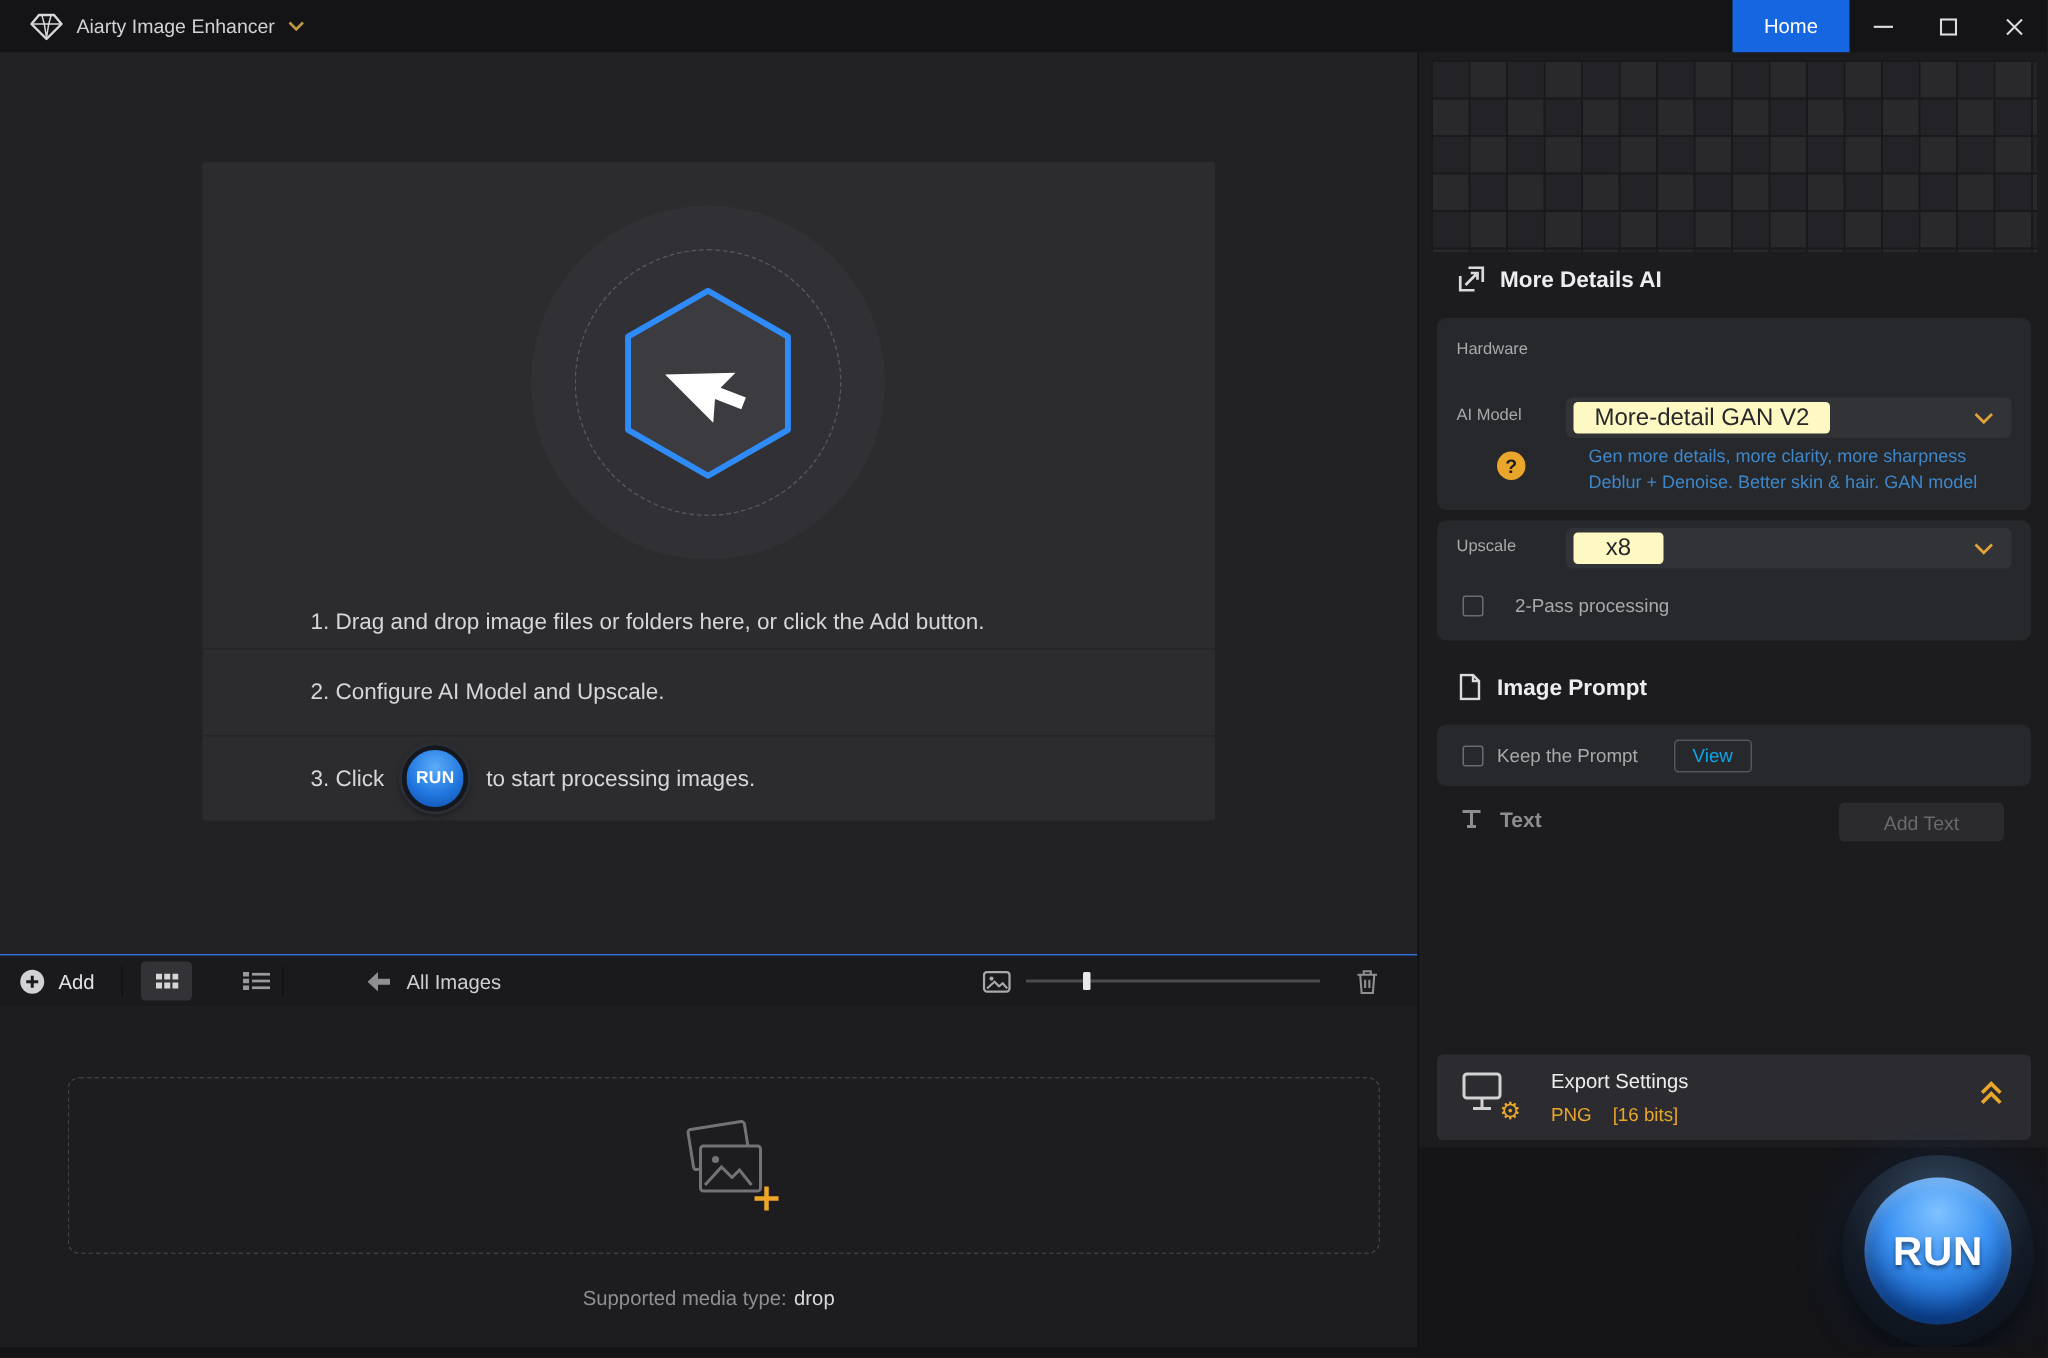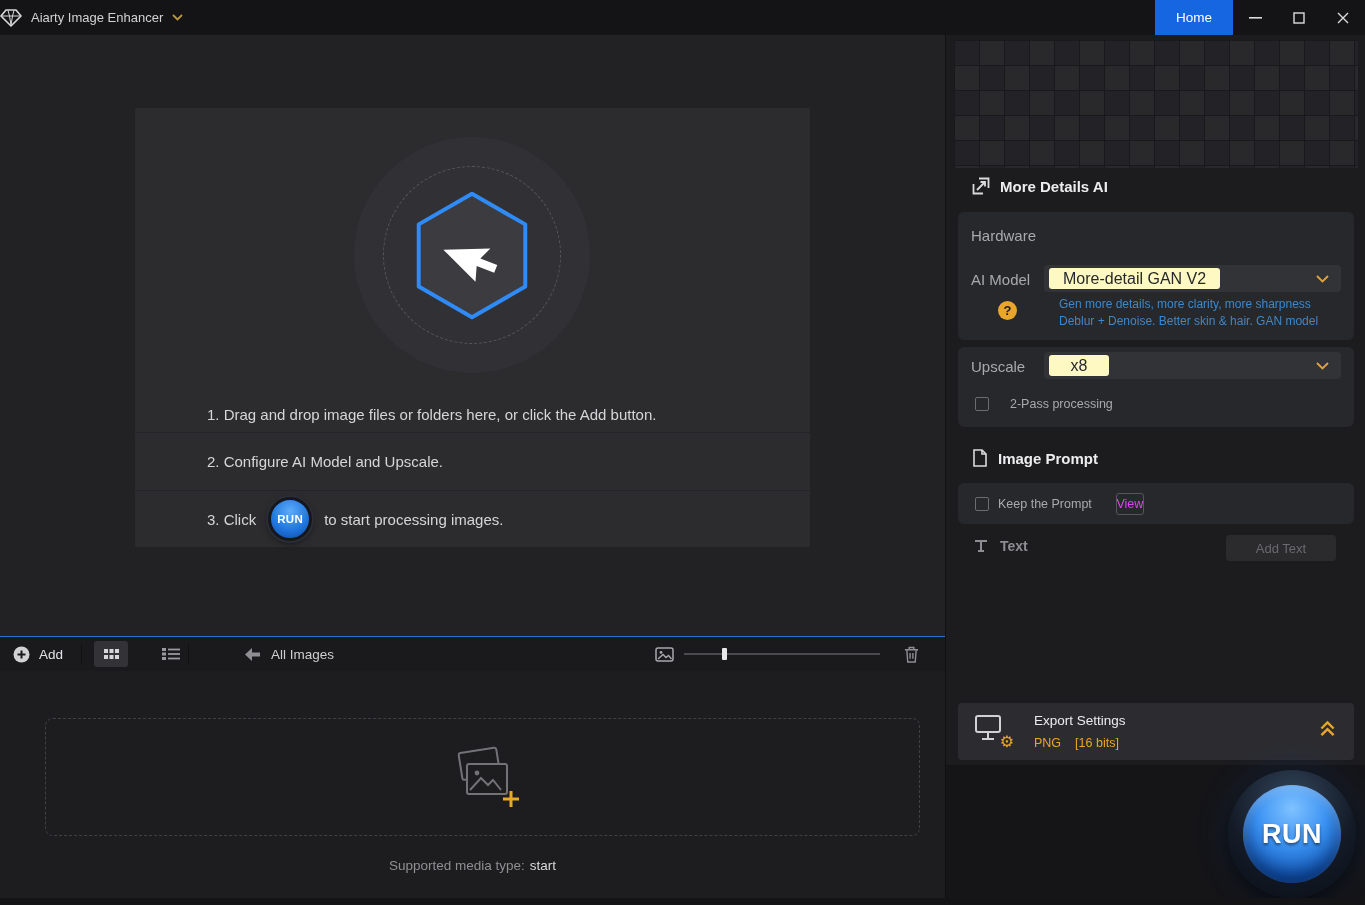--- a/index.html
+++ b/index.html
@@ -2,21 +2,21 @@
 <html><head>
 <meta charset="utf-8">
 <style>
   * { margin:0; padding:0; box-sizing:border-box; }
   html,body { width:1365px; height:905px; overflow:hidden; background:#1f1f21;
     font-family:"Liberation Sans", sans-serif; }
   .window { position:relative; width:1365px; height:905px; display:flex; flex-direction:column; }
 
   
   .titlebar { height:35px; background:#141416; display:flex; align-items:center; flex:0 0 35px; }
-  .tb-left { display:flex; align-items:center; gap:9px; padding-left:0; }
+  .tb-left { display:flex; align-items:center; gap:9px; padding-left:20px; }
   .app-title { font-size:13px; color:#d2d2d4; }
   .tb-right { margin-left:auto; display:flex; align-items:stretch; height:35px; }
   .home-btn { width:78px; background:#1566e0; color:#fff; font-size:13.5px; display:flex;
     align-items:center; justify-content:center; cursor:pointer; }
   .win-btn { width:44px; display:flex; align-items:center; justify-content:center; cursor:pointer; }
 
   
   .body { flex:1; display:flex; min-height:0; }
   .main { width:945px; background:#222225; display:flex; flex-direction:column; position:relative; }
   .canvas { height:601px; position:relative; }
@@ -78,42 +78,42 @@
   .sec-header { position:absolute; display:flex; align-items:center; gap:10px; }
   .sec-header .sec-title { font-size:15px; font-weight:bold; color:#ededef; }
   .hdr1 { left:26px; top:142px; }
   .hdr2 { left:26px; top:414px; }
 
   .panel { position:absolute; left:12px; width:396px; background:#26282b; border-radius:6px; }
   .panelA { top:177px; height:128px; }
   .panelB { top:312px; height:80px; }
   .panelC { top:448px; height:41px; display:flex; align-items:center; padding-left:17px; }
 
-  .fld-label { position:absolute; font-size:15px; color:#a9a9ac;text-align:right; }
+  .fld-label { position:absolute; font-size:11px; color:#a9a9ac;text-align:right; }
   .select { position:absolute; left:86px; width:297px; height:27px; background:#313337;
     border-radius:4px; display:flex; align-items:center; padding:0 12px 0 17px; cursor:pointer; }
   .select.with-badge { padding-left:5px; }
   .select .sel-value { font-size:12.5px; color:#dededf; }
   .select .chev { margin-left:auto; display:flex; }
   .badge { background:#fef9c3; color:#26282b; font-size:16px; height:21px; border-radius:3px;
     padding:0 14px; display:flex; align-items:center; justify-content:center; }
   .badge.small { width:60px; padding:0; }
   .help-circle { position:absolute; left:40px; top:89px; width:19px; height:19px; border-radius:50%;
     background:#e9a62a; color:#1d1d1f; font-size:13px; font-weight:bold;
     display:flex; align-items:center; justify-content:center; cursor:pointer; }
   .ai-desc { position:absolute; left:101px; top:84px; width:285px; font-size:12px;
     line-height:17px; color:#3f87c9; }
 
   .checkbox { width:14px; height:14px; border:1.5px solid #6c6c70; border-radius:2px;
     background:transparent; flex:0 0 14px; display:inline-block; cursor:pointer; }
   .chk-row { position:absolute; display:flex; align-items:center; gap:21px; cursor:pointer; }
   .chk-label { font-size:12.5px; color:#a9a9ac; }
 
-  .view-outline-btn { margin-left:24px; width:28px; height:22px; border:1px solid #55555a;
-    border-radius:3px; background:transparent; color:#d946ef; font-size:12.5px;
+  .view-outline-btn { margin-left:24px; width:52px; height:22px; border:1px solid #55555a;
+    border-radius:3px; background:transparent; color:#0ea5e9; font-size:12.5px;
     display:flex; align-items:center; justify-content:center; cursor:pointer; }
 
   .text-label { position:absolute; left:54px; top:503px; font-size:14px; font-weight:bold; color:#8e8e92; }
   .text-icon-wrap { position:absolute; left:27px; top:503px; display:flex; }
   .add-text-btn { position:absolute; left:280px; top:500px; width:110px; height:26px;
     background:#2b2b2e; border:none; border-radius:4px; color:#6a6a6e; font-size:13px;
     display:flex; align-items:center; justify-content:center; cursor:pointer; }
 
   .sidebar-lower { position:absolute; left:0; top:730px; width:420px; bottom:0; background:#151518; }
 
@@ -267,21 +267,21 @@
             <g transform="rotate(-9 36 22)">
               <rect x="16" y="4" width="38" height="27" rx="2" fill="none" stroke="#727277" stroke-width="2"></rect>
             </g>
             <rect x="22" y="18" width="40" height="30" rx="2" fill="#1d1d20" stroke="#727277" stroke-width="2"></rect>
             <circle cx="32" cy="27" r="2.4" fill="#727277"></circle>
             <path d="M25 44 L36 32 L43 39 L48 34 L56 44" fill="none" stroke="#727277" stroke-width="2"></path>
             <path d="M58 53 H74 M66 45 V61" stroke="#eea628" stroke-width="3"></path>
           </svg>
         </div>
         <div class="supported">
-          <span>Supported media type:</span><span class="val">start</span>
+          <span>Supported media type:</span><span class="val">drop</span>
         </div>
       </div>
     </div>
 
     <div class="sidebar">
       <div class="checker"></div>
 
       <div class="sec-header hdr1">
         <svg width="18" height="18" viewBox="0 0 18 18">
           <path d="M1.5 7 V16.5 H11" fill="none" stroke="#dadadc" stroke-width="1.8"></path>

